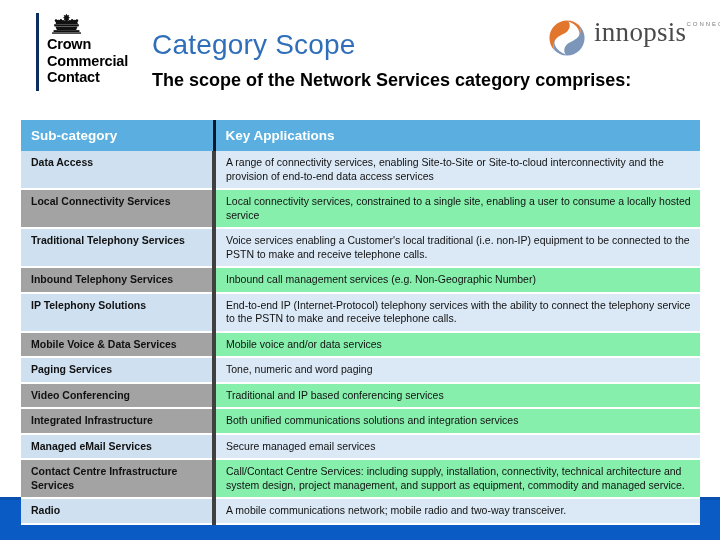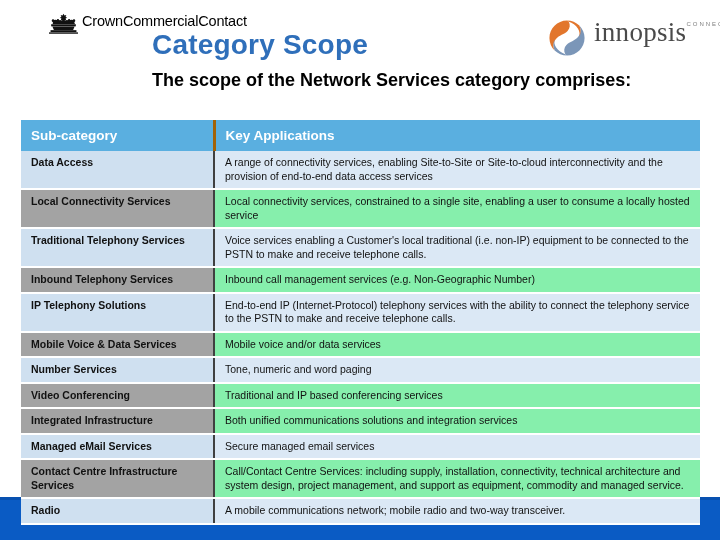--- a/index.html
+++ b/index.html
@@ -53,22 +53,23 @@
     flex-direction: row;
   }
   #ccs-rule {
     width: 3px;
     background: #0b2e5e;
     margin-right: 8px;
     height: 78px;
   }
   #ccs-body {
     display: flex;
-    flex-direction: row;
+    flex-direction: column;
     justify-content: flex-start;
+    font-weight: bold;
   }
   #ccs-crown {
     height: 21px;
     margin-bottom: 2px;
     margin-left: 1px;
   }
   .ccs-line {
     font-family: "Liberation Sans", sans-serif;
     font-size: 14.5px;
     line-height: 16.5px;
@@ -82,21 +83,21 @@
     position: absolute;
     left: 152px;
     top: 28px;
     width: 420px;
   }
   #slide-title {
     font-family: "Liberation Sans", sans-serif;
     font-size: 28px;
     line-height: 34px;
     color: #2f6fba;
-    font-weight: 700;
+    font-weight: 400;
     letter-spacing: 0.2px;
     white-space: nowrap;
   }
   #slide-subtitle {
     font-family: "Liberation Sans", sans-serif;
     font-size: 18px;
     line-height: 17px;
     font-weight: bold;
     color: #000000;
     margin-top: 10px;
@@ -153,34 +154,34 @@
   #scope-table col.col-sub { width: 193px; }
   #scope-table col.col-key { width: 486px; }
 
   #scope-table thead th {
     background: #5aafe0;
     color: #ffffff;
     font-size: 13.5px;
     font-weight: bold;
     text-align: left;
     padding: 7px 9px 7px 10px;
-    border-right: 3px solid #a16207;
+    border-right: 3px solid #0f172a;
     line-height: 16px;
     height: 17px;
     vertical-align: middle;
   }
   #scope-table thead th:last-child { border-right: none; }
 
   #scope-table tbody td {
     font-size: 10.5px;
     line-height: 13.5px;
     color: #111111;
     padding: 5px 9px 5px 10px;
     vertical-align: top;
-    border-right: 2px solid #404040;
+    border-right: 4px solid #404040;
     border-bottom: 2px solid #ffffff;
   }
   #scope-table tbody td:last-child { border-right: none; }
   #scope-table tbody td.sub {
     font-weight: bold;
     font-size: 10.5px;
   }
 
   #scope-table tbody tr.odd td  { background: #cfe0f0; }
   #scope-table tbody tr.even td { background: #a3a3a3; }
@@ -268,21 +269,21 @@
       </tr>
       <tr class="odd">
         <td class="sub">IP Telephony Solutions</td>
         <td class="key">End-to-end IP (Internet-Protocol) telephony services with the ability to connect the telephony service to the PSTN to make and receive telephone calls.</td>
       </tr>
       <tr class="even">
         <td class="sub">Mobile Voice &amp; Data Services</td>
         <td class="key">Mobile voice and/or data services</td>
       </tr>
       <tr class="odd">
-        <td class="sub">Number Services</td>
+        <td class="sub">Paging Services</td>
         <td class="key">Tone, numeric and word paging</td>
       </tr>
       <tr class="even">
         <td class="sub">Video Conferencing</td>
         <td class="key">Traditional and IP based conferencing services</td>
       </tr>
       <tr class="even">
         <td class="sub">Integrated Infrastructure</td>
         <td class="key">Both unified communications solutions and integration services</td>
       </tr>

